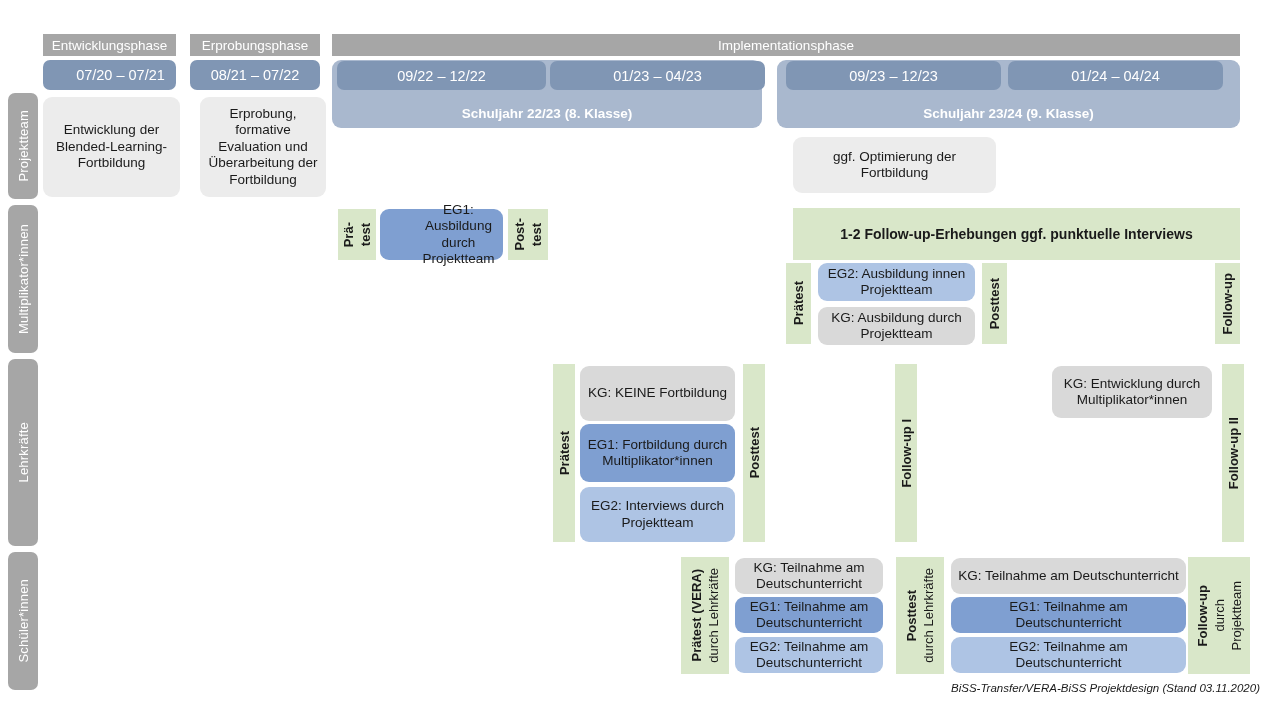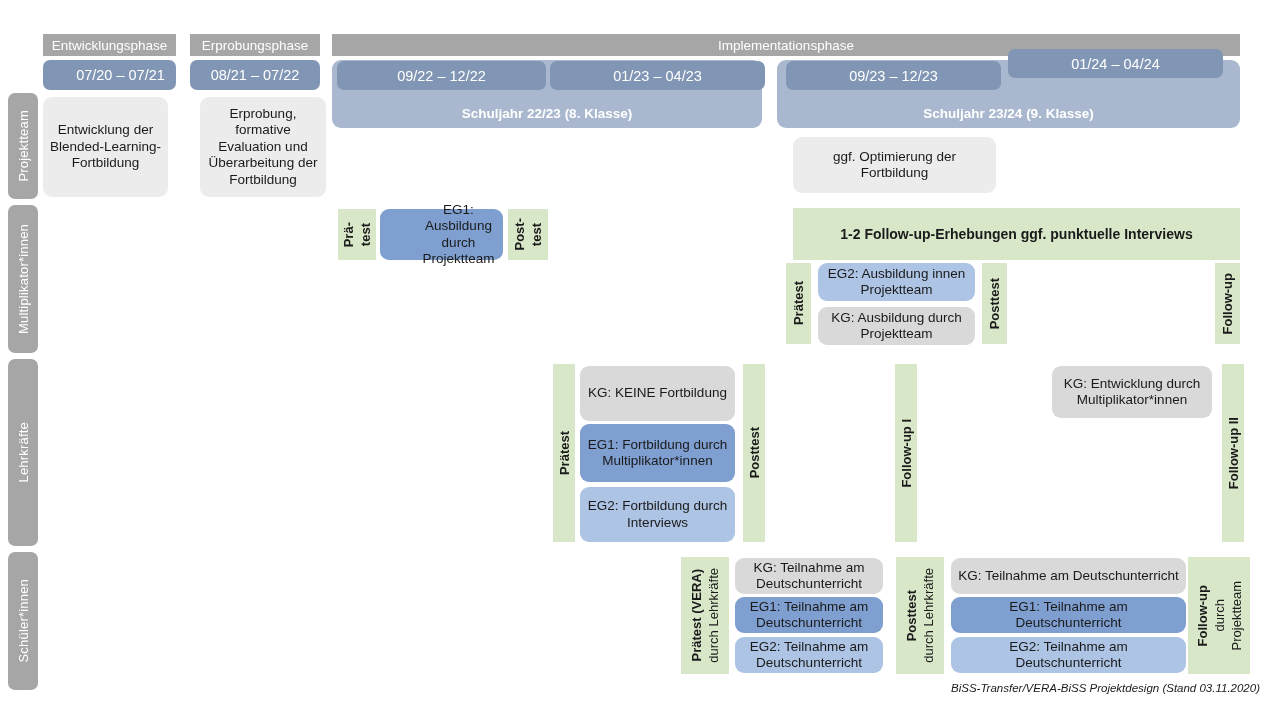--- a/index.html
+++ b/index.html
@@ -107,38 +107,38 @@
   </div>
   <div class="abs date-pill" style="left:337px;top:61px;width:209px;height:29px;">
     <span>09/22 – 12/22</span>
   </div>
   <div class="abs date-pill" style="left:550px;top:61px;width:215px;height:29px;">
     <span>01/23 – 04/23</span>
   </div>
   <div class="abs date-pill" style="left:786px;top:61px;width:215px;height:29px;">
     <span>09/23 – 12/23</span>
   </div>
-  <div class="abs date-pill" style="left:1008px;top:49px;width:215px;height:29px;">
+  <div class="abs date-pill" style="left:1008px;top:61px;width:215px;height:29px;">
     <span>01/24 – 04/24</span>
   </div>
 
   <div class="abs row-label" style="left:8px;top:93px;width:30px;height:106px;">
     <span>Projektteam</span>
   </div>
   <div class="abs row-label" style="left:8px;top:205px;width:30px;height:148px;">
     <span>Multiplikator*innen</span>
   </div>
   <div class="abs row-label" style="left:8px;top:359px;width:30px;height:187px;">
     <span>Lehrkräfte</span>
   </div>
   <div class="abs row-label" style="left:8px;top:552px;width:30px;height:138px;">
     <span>Schüler*innen</span>
   </div>
 
-  <div class="abs card gray" style="left:43px;top:97px;width:125px;height:100px;">
+  <div class="abs card gray" style="left:43px;top:97px;width:137px;height:100px;">
     <span>Entwicklung der Blended-Learning-Fortbildung</span>
   </div>
   <div class="abs card gray" style="left:200px;top:97px;width:126px;height:100px;">
     <span>Erprobung, formative Evaluation und Überarbeitung der Fortbildung</span>
   </div>
   <div class="abs card gray" style="left:793px;top:137px;width:203px;height:56px;">
     <span>ggf. Optimierung der Fortbildung</span>
   </div>
 
   <div class="abs green-band" style="left:338px;top:209px;width:38px;height:51px;">
@@ -180,21 +180,21 @@
   <div class="abs green-band" style="left:553px;top:364px;width:22px;height:178px;">
     <span class="vlabel">Prätest</span>
   </div>
   <div class="abs card gray2" style="left:580px;top:366px;width:155px;height:55px;">
     <span>KG:  KEINE Fortbildung</span>
   </div>
   <div class="abs card blue-d" style="left:580px;top:424px;width:155px;height:58px;">
     <span>EG1: Fortbildung durch Multiplikator*innen</span>
   </div>
   <div class="abs card blue-l" style="left:580px;top:487px;width:155px;height:55px;">
-    <span>EG2: Fortbildung durch Interviews</span>
+    <span>EG2: Interviews durch Projektteam</span>
   </div>
   <div class="abs green-band" style="left:743px;top:364px;width:22px;height:178px;">
     <span class="vlabel">Posttest</span>
   </div>
   <div class="abs green-band" style="left:895px;top:364px;width:22px;height:178px;">
     <span class="vlabel">Follow-up I</span>
   </div>
   <div class="abs card gray2" style="left:1052px;top:366px;width:160px;height:52px;">
     <span>KG: Entwicklung durch Multiplikator*innen</span>
   </div>

